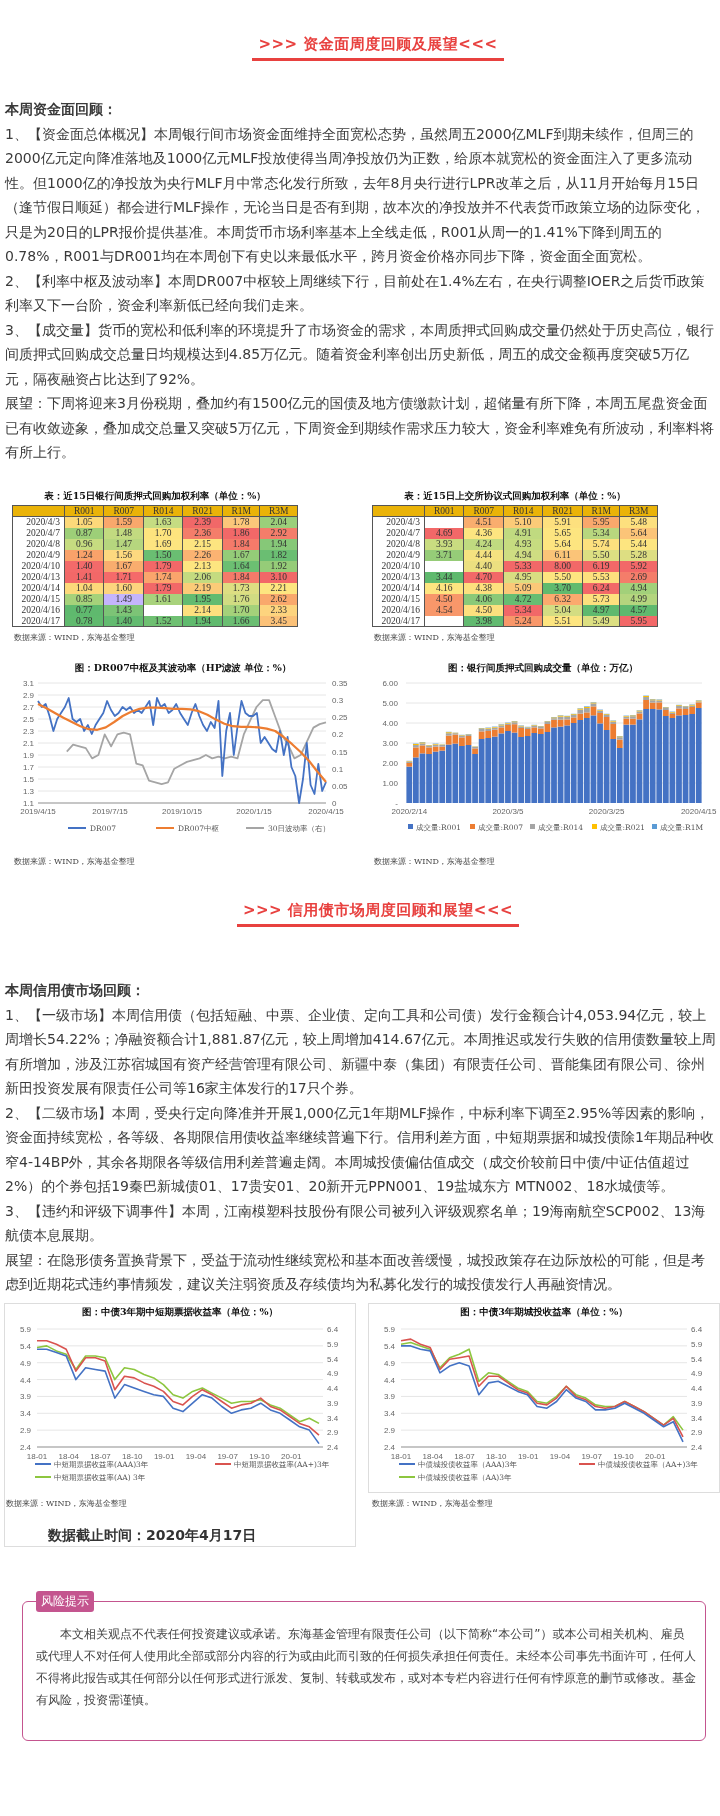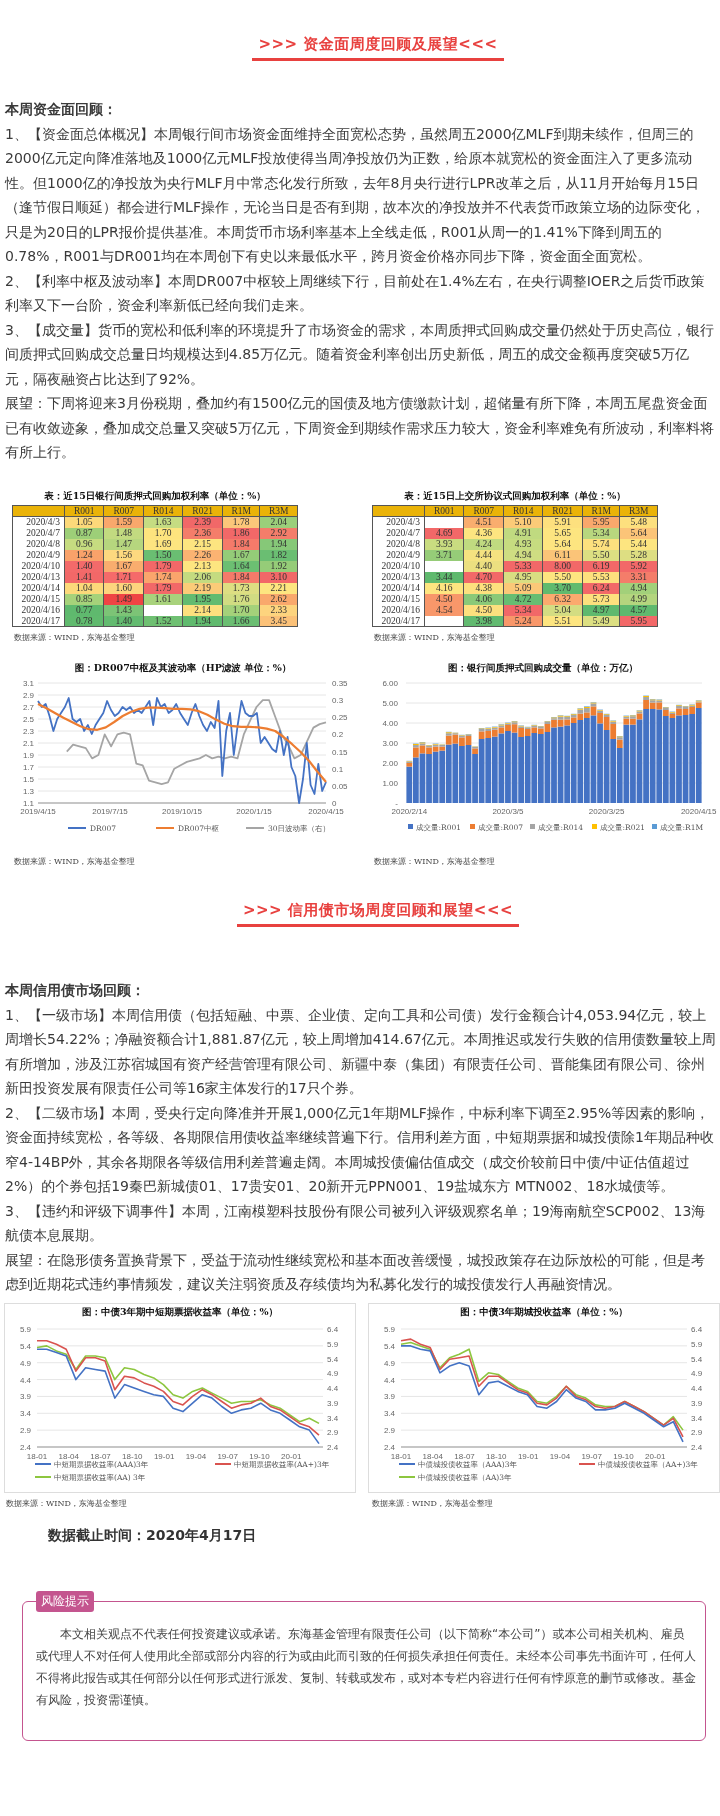--- a/index.html
+++ b/index.html
@@ -115,21 +115,21 @@
           <td class="v" style="background:#fcd97a">1.04</td>
           <td class="v" style="background:#fdd47e">1.60</td>
           <td class="v" style="background:#f26868">1.79</td>
           <td class="v" style="background:#fbcb78">2.19</td>
           <td class="v" style="background:#ddde82">1.73</td>
           <td class="v" style="background:#fde580">2.21</td>
         </tr>
         <tr>
           <td class="d">2020/4/15</td>
           <td class="v" style="background:#a6d27a">0.85</td>
-          <td class="v" style="background:#ef4444">1.49</td>
+          <td class="v" style="background:#c4b5fd">1.49</td>
           <td class="v" style="background:#a8d27c">1.61</td>
           <td class="v" style="background:#63bb70">1.95</td>
           <td class="v" style="background:#d1dc82">1.76</td>
           <td class="v" style="background:#f9a86c">2.62</td>
         </tr>
         <tr>
           <td class="d">2020/4/16</td>
           <td class="v" style="background:#5fb96e">0.77</td>
           <td class="v" style="background:#7cc476">1.43</td>
           <td class="v" style="background:#ffffff"></td>
@@ -209,21 +209,21 @@
           <td class="v" style="background:#f26868">6.19</td>
           <td class="v" style="background:#f26868">5.92</td>
         </tr>
         <tr>
           <td class="d">2020/4/13</td>
           <td class="v" style="background:#5fb96e">3.44</td>
           <td class="v" style="background:#f26868">4.70</td>
           <td class="v" style="background:#d9de82">4.95</td>
           <td class="v" style="background:#fde580">5.50</td>
           <td class="v" style="background:#fde07e">5.53</td>
-          <td class="v" style="background:#f47d6a">3.31</td>
+          <td class="v" style="background:#f47d6a">2.69</td>
         </tr>
         <tr>
           <td class="d">2020/4/14</td>
           <td class="v" style="background:#fde580">4.16</td>
           <td class="v" style="background:#fde07e">4.38</td>
           <td class="v" style="background:#fbc878">5.09</td>
           <td class="v" style="background:#60ba6e">3.70</td>
           <td class="v" style="background:#f26868">6.24</td>
           <td class="v" style="background:#a2d07a">4.94</td>
         </tr>
@@ -575,21 +575,21 @@
 </div>
 
 <div class="text-block" style="top:978px;">
   <p class="subhead">本周信用债市场回顾：</p>
   <p>1、【一级市场】本周信用债（包括短融、中票、企业债、定向工具和公司债）发行金额合计4,053.94亿元，较上周增长54.22%；净融资额合计1,881.87亿元，较上周增加414.67亿元。本周推迟或发行失败的信用债数量较上周有所增加，涉及江苏宿城国有资产经营管理有限公司、新疆中泰（集团）有限责任公司、晋能集团有限公司、徐州新田投资发展有限责任公司等16家主体发行的17只个券。</p>
   <p>2、【二级市场】本周，受央行定向降准并开展1,000亿元1年期MLF操作，中标利率下调至2.95%等因素的影响，资金面持续宽松，各等级、各期限信用债收益率继续普遍下行。信用利差方面，中短期票据和城投债除1年期品种收窄4-14BP外，其余各期限各等级信用利差普遍走阔。本周城投债偏估值成交（成交价较前日中债/中证估值超过2%）的个券包括19秦巴新城债01、17贵安01、20新开元PPN001、19盐城东方 MTN002、18水城债等。</p>
   <p>3、【违约和评级下调事件】本周，江南模塑科技股份有限公司被列入评级观察名单；19海南航空SCP002、13海航债本息展期。</p>
   <p><span class="b">展望：</span><span>在隐形债务置换背景下，受益于流动性继续宽松和基本面改善缓慢，城投政策存在边际放松的可能，但是考虑到近期花式违约事情频发，建议关注弱资质及存续债均为私募化发行的城投债发行人再融资情况。</span></p>
 </div>
 
-<div class="chart" style="left:4px; top:1303px; width:352px; height:190px; border:1px solid #ddd;">
+<div class="chart" style="left:4px; top:1303px; width:352px; height:244px; border:1px solid #ddd;">
   <div class="chart-title" style="margin-top:2px;">图：中债3年期中短期票据收益率（单位：%）</div>
   <svg id="svg-mtn" width="350" height="174">
       <line x1="32" x2="318" y1="128" y2="128" stroke="#e6e6e6"></line>
       <text x="26" y="131" text-anchor="end" class="ticks">2.4</text>
       <line x1="32" x2="318" y1="111.14285714285714" y2="111.14285714285714" stroke="#e6e6e6"></line>
       <text x="26" y="114.14285714285714" text-anchor="end" class="ticks">2.9</text>
       <line x1="32" x2="318" y1="94.28571428571428" y2="94.28571428571428" stroke="#e6e6e6"></line>
       <text x="26" y="97.28571428571428" text-anchor="end" class="ticks">3.4</text>
       <line x1="32" x2="318" y1="77.42857142857143" y2="77.42857142857143" stroke="#e6e6e6"></line>
       <text x="26" y="80.42857142857143" text-anchor="end" class="ticks">3.9</text>

